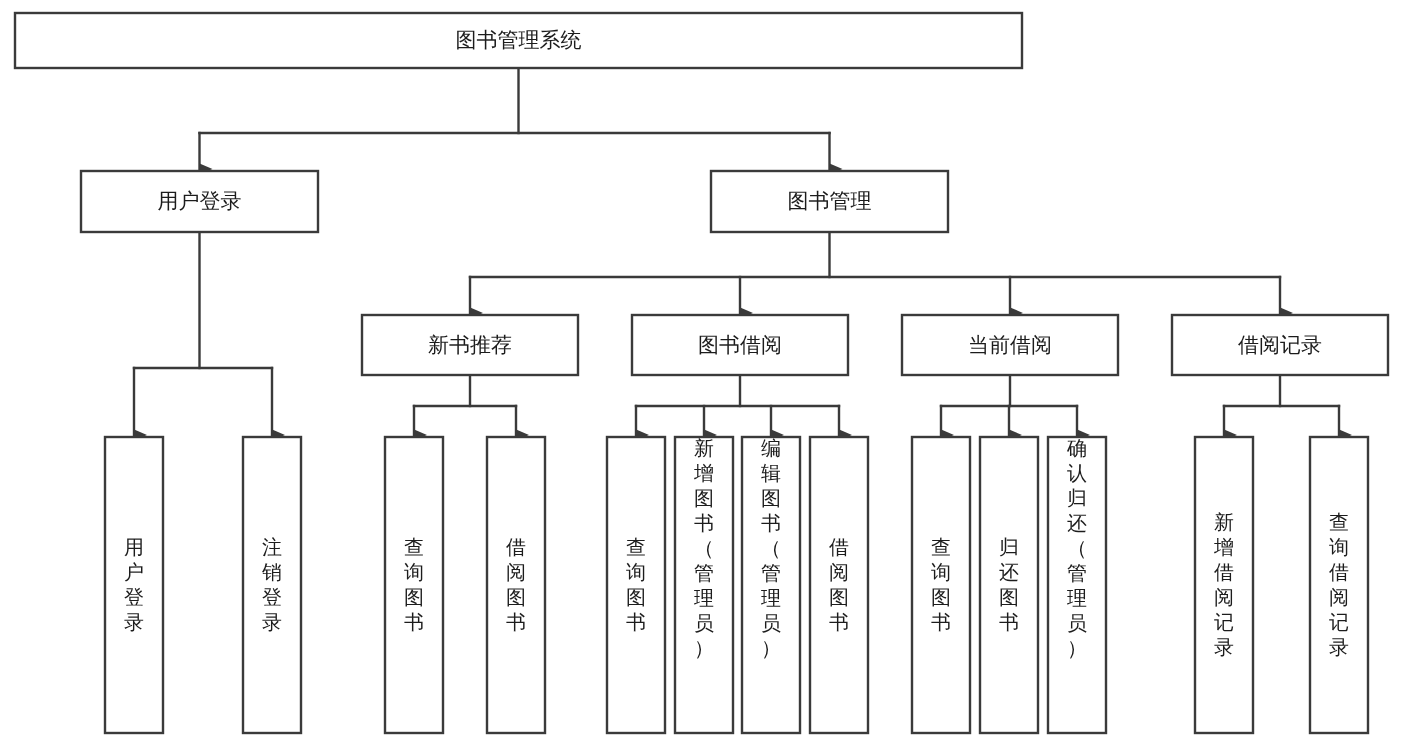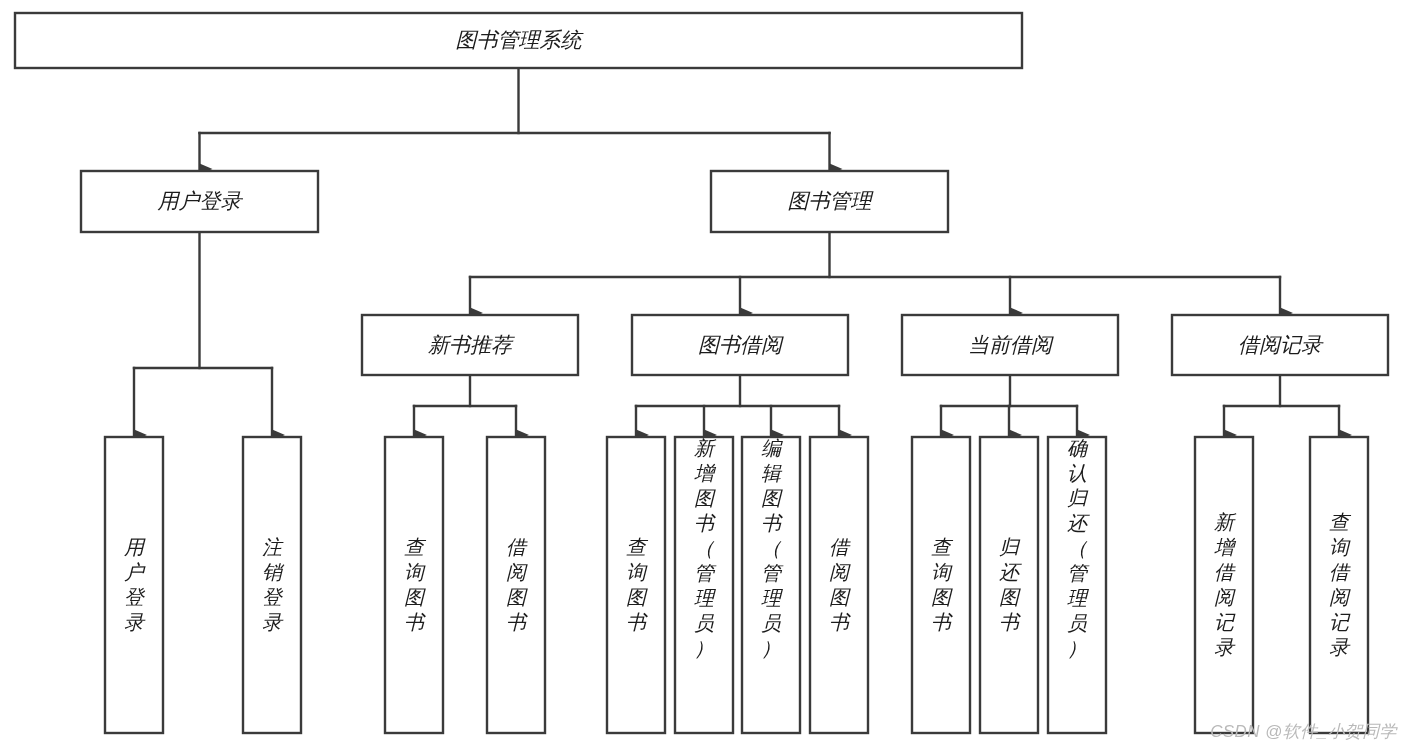--- a/index.html
+++ b/index.html
@@ -11,21 +11,20 @@
     width: 1405px;
     height: 747px;
     font-family: "Liberation Sans", "DejaVu Sans", sans-serif;
     overflow: hidden;
     position: relative;
   }
   #diagram-root {
     position: relative;
     width: 1405px;
     height: 747px;
-    font-style: italic;
   }
   svg#tree-svg {
     position: absolute;
     top: 0;
     left: 0;
     width: 1405px;
     height: 747px;
   }
   .node-box {
     fill: #ffffff;
@@ -191,15 +190,14 @@
           <rect x="1195" y="437" width="58" height="296" class="node-box"></rect>
           <text x="1224" class="node-label-v"><tspan x="1224" y="529">新</tspan><tspan x="1224" y="554">增</tspan><tspan x="1224" y="579">借</tspan><tspan x="1224" y="604">阅</tspan><tspan x="1224" y="629">记</tspan><tspan x="1224" y="654">录</tspan></text>
         </g>
         <g>
           <rect x="1310" y="437" width="58" height="296" class="node-box"></rect>
           <text x="1339" class="node-label-v"><tspan x="1339" y="529">查</tspan><tspan x="1339" y="554">询</tspan><tspan x="1339" y="579">借</tspan><tspan x="1339" y="604">阅</tspan><tspan x="1339" y="629">记</tspan><tspan x="1339" y="654">录</tspan></text>
         </g>
       </g>
   </svg>
 
-  <div class="watermark">CSDN @软件_小贺同学</div>
 
 </div>
 
 </body></html>

